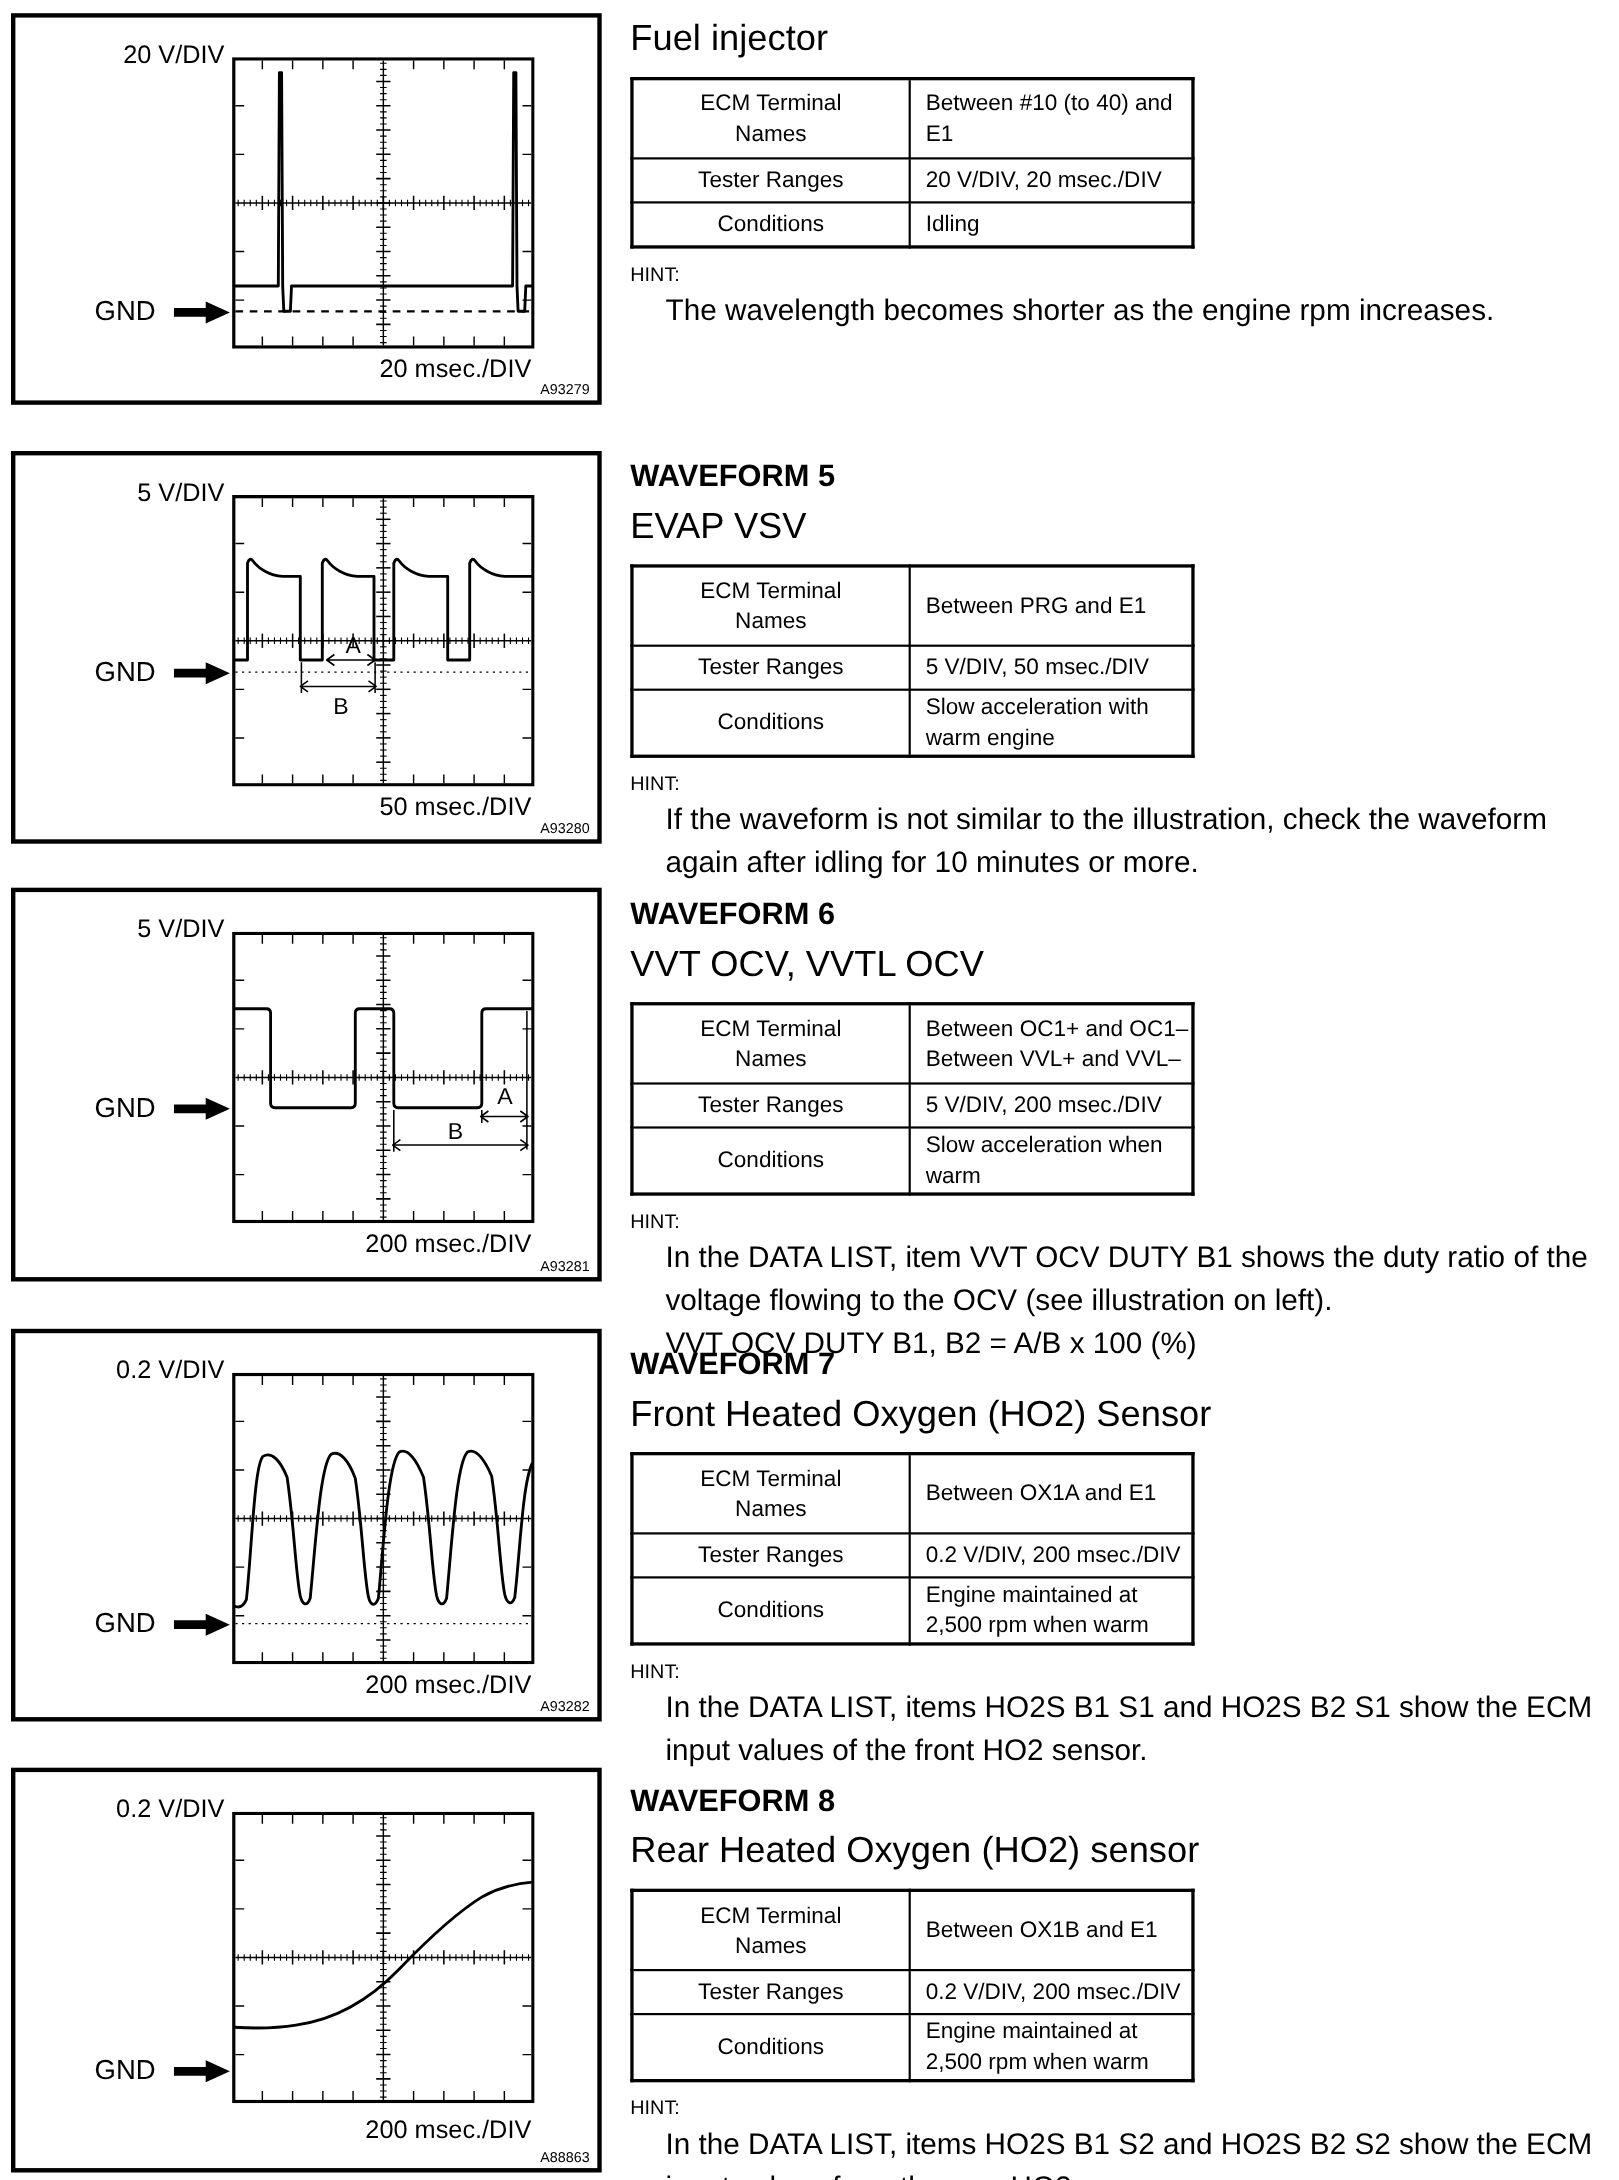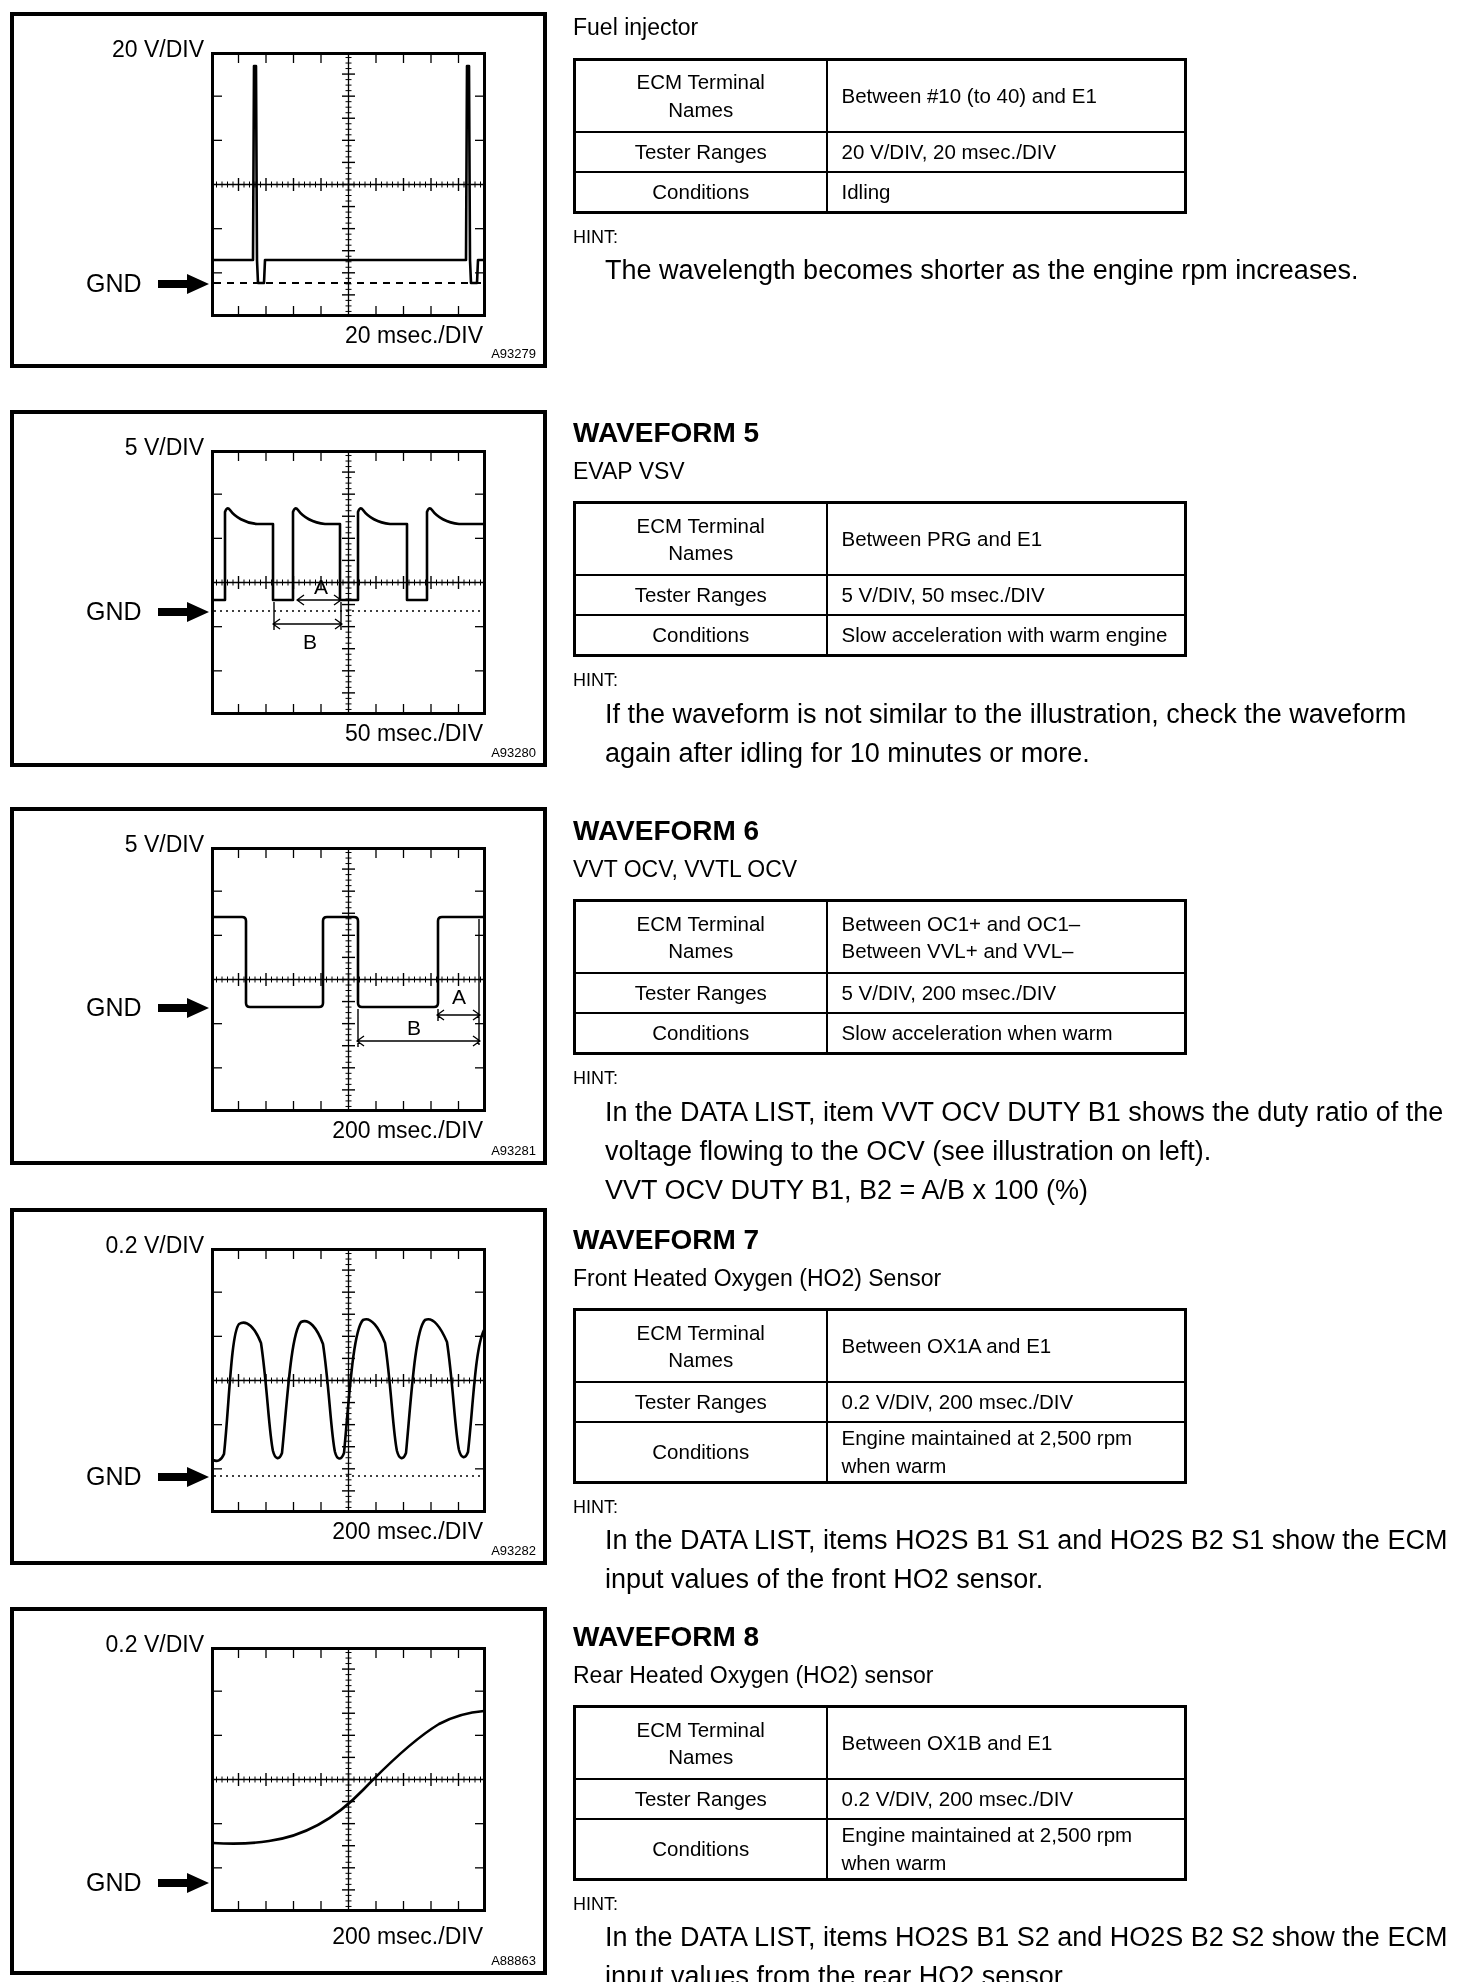--- a/index.html
+++ b/index.html
@@ -15,22 +15,22 @@
   .scope{position:absolute;left:197px;top:36px;width:275px;height:265px;}
   .scope svg{display:block;width:100%;height:100%;}
   .vdiv{position:absolute;left:55px;top:20px;width:135px;text-align:right;font-size:23px;}
   .tdiv{position:absolute;left:197px;top:306px;width:272px;text-align:right;font-size:23px;}
   .code{position:absolute;right:7px;bottom:3px;font-size:13px;}
   .gnd{position:absolute;left:72px;width:124px;display:flex;align-items:center;
        justify-content:space-between;font-size:25px;}
   .gnd-arrow{width:52px;height:22px;flex:0 0 auto;}
   .txt{position:absolute;left:563px;width:888px;}
   .title{font-size:28px;font-weight:bold;line-height:1.2;}
-  .subtitle{font-size:23px;margin-top:8px;line-height:1.2;}
-  table.spec{border-collapse:collapse;margin-top:16px;width:614px;border:3px solid #000;table-layout:fixed;}
+  .subtitle{font-size:33px;margin-top:8px;line-height:1.2;}
+  table.spec{border-collapse:collapse;margin-top:16px;width:513px;border:3px solid #000;table-layout:fixed;}
   .spec td{border:2px solid #000;font-size:20.5px;vertical-align:middle;}
   .spec td.lab{width:252px;text-align:center;padding:2px 30px;box-sizing:border-box;line-height:1.35;}
   .spec td.val{padding-left:14px;line-height:1.35;}
   .spec tr.r1 td{height:68px;}
   .spec tr.r2 td,.spec tr.r3 td{height:36px;}
   .hintlbl{font-size:18px;margin-top:13px;line-height:1.2;}
   .hint{font-size:27px;line-height:1.45;margin-top:3px;white-space:pre-line;max-width:905px;margin-left:32px;}
 </style>
 </head>
 <body>

